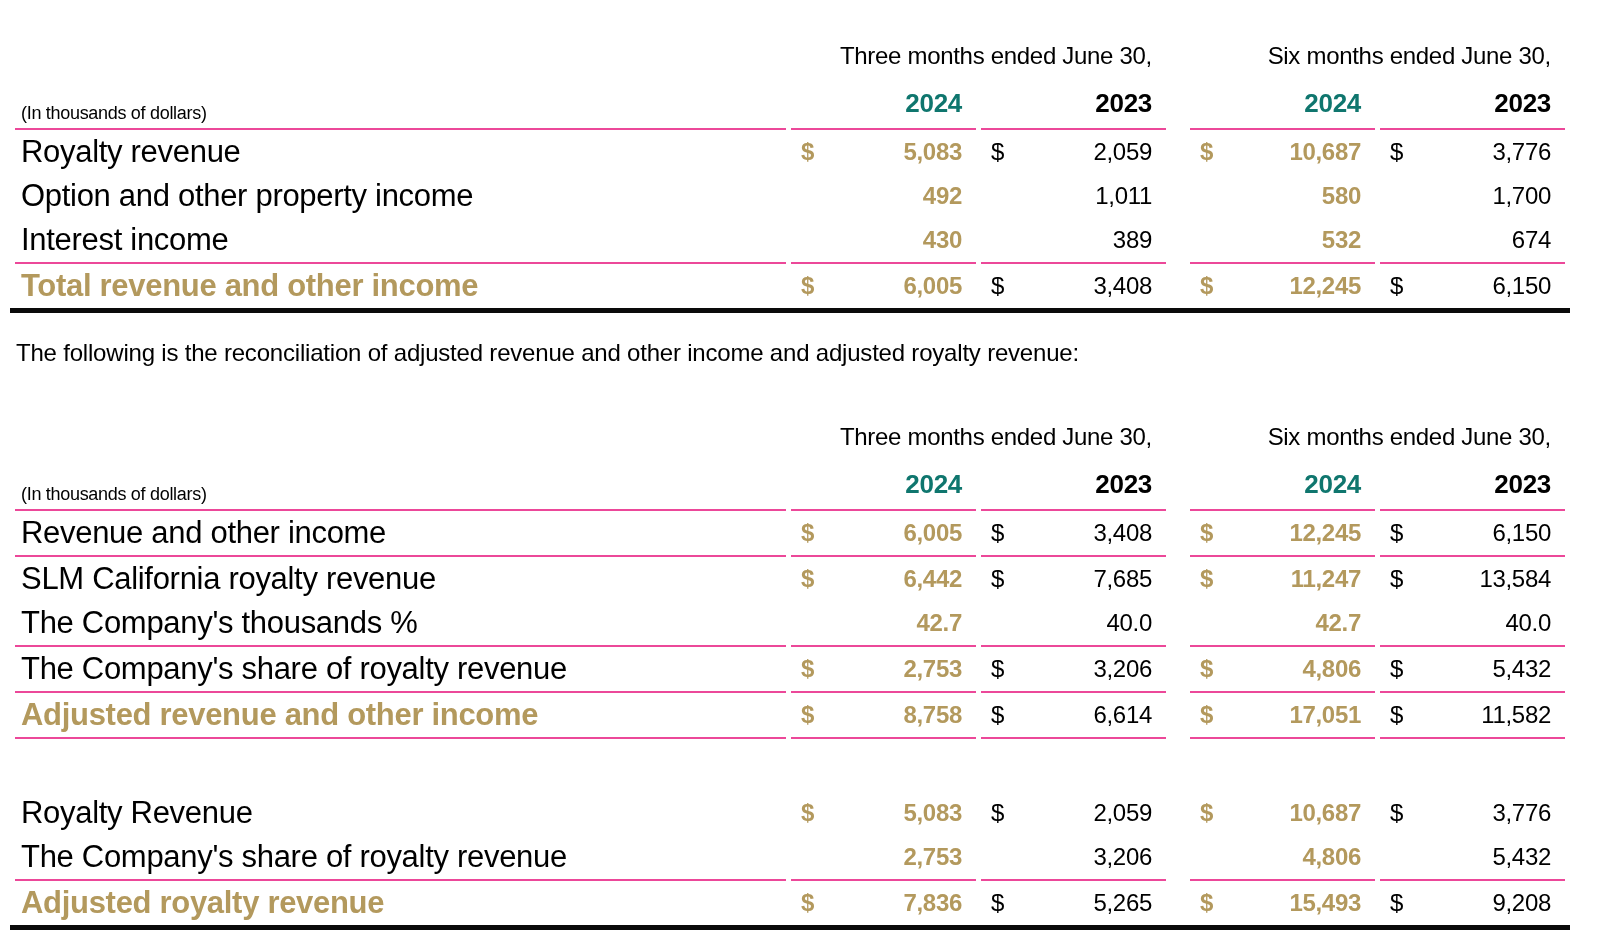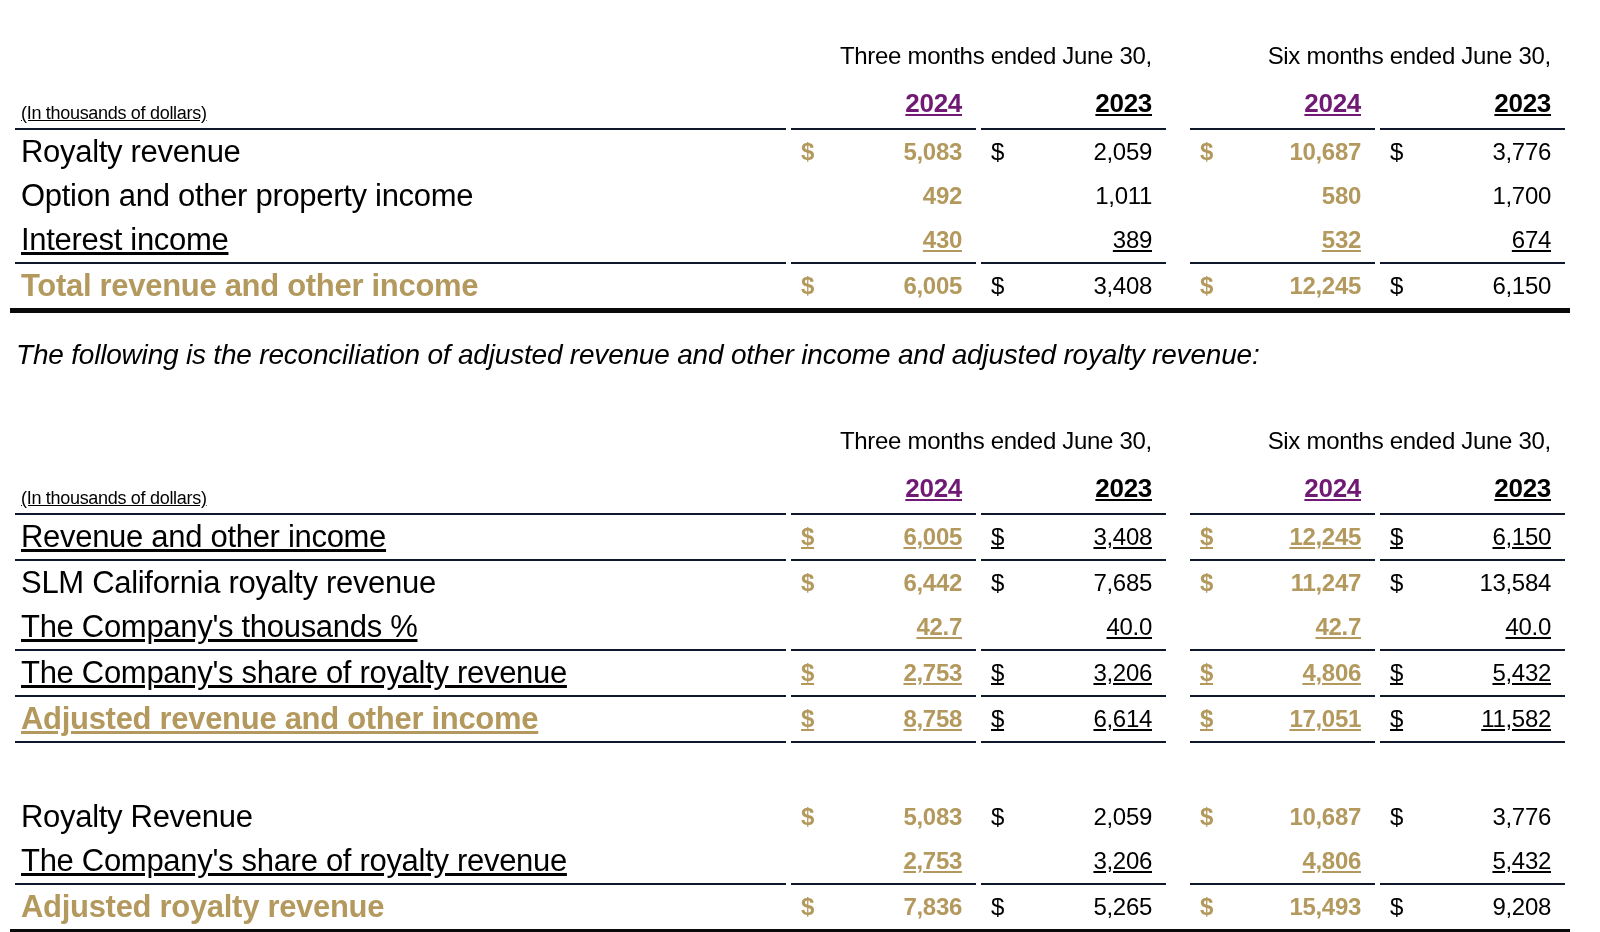--- a/index.html
+++ b/index.html
@@ -29,27 +29,27 @@
   .year  { text-align:right; padding-right:14px; font-size:26px; font-weight:700; }
 
   tr.data td { height:44px; }
   tr.gap  td { height:52px; }
 
   .label { font-size:31px; padding-left:6px; }
   .val   { font-size:24px; }
   .cf    { display:flex; justify-content:space-between; align-items:center;
            padding:0 14px 0 10px; }
 
-  .gold       { color:#701a75; }
+  .gold       { color:#0f766e; }
   .gold-col   { color:#b3995d; font-weight:700; }
   tr.total .label { color:#b3995d; font-weight:700; }
 
-  tr.rule > td:not(.sp) { border-bottom:2px solid #0f172a;text-decoration:underline; }
-
-  .intro { font-size:28px; margin:26px 0 40px 6px; letter-spacing:-0.2px;font-style:italic; }
+  tr.rule > td:not(.sp) { border-bottom:2px solid #ec4899; }
+
+  .intro { font-size:24px; margin:26px 0 40px 6px; letter-spacing:-0.2px; }
 </style>
 </head>
 <body>
 
 <div class="page">
 
   <div class="table-wrap">
     <table>
       <colgroup>
         <col class="c-label">

